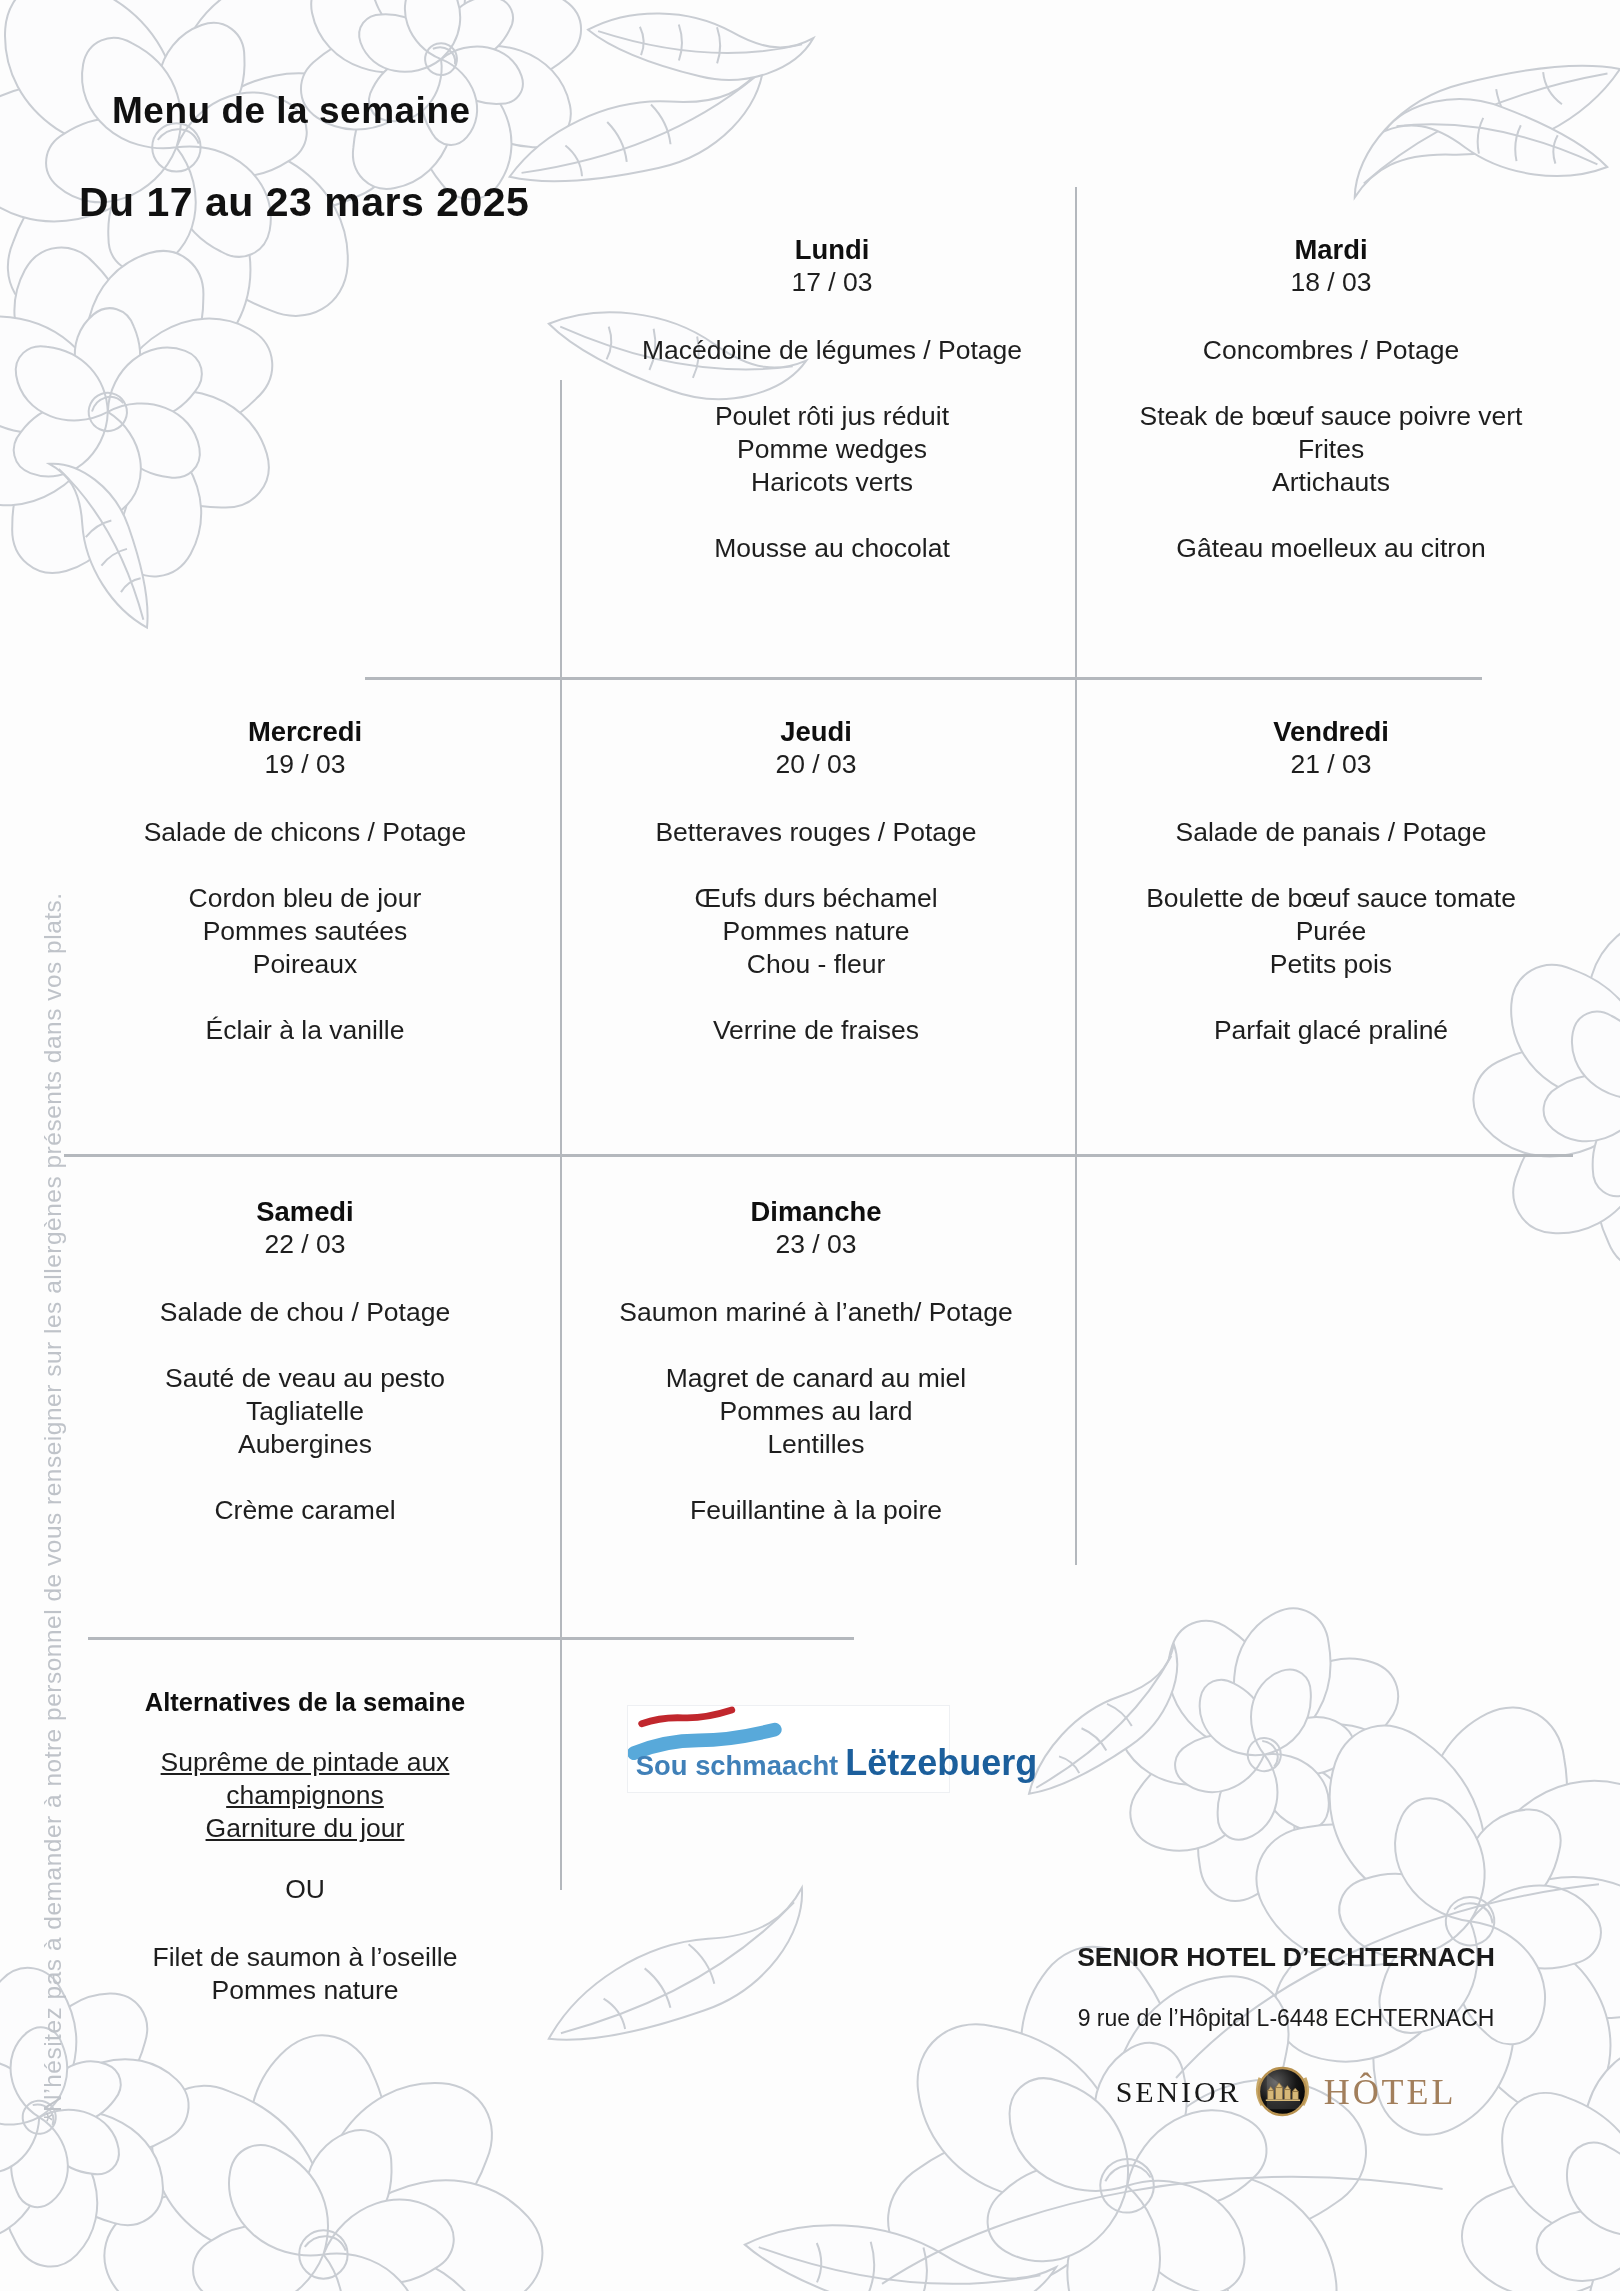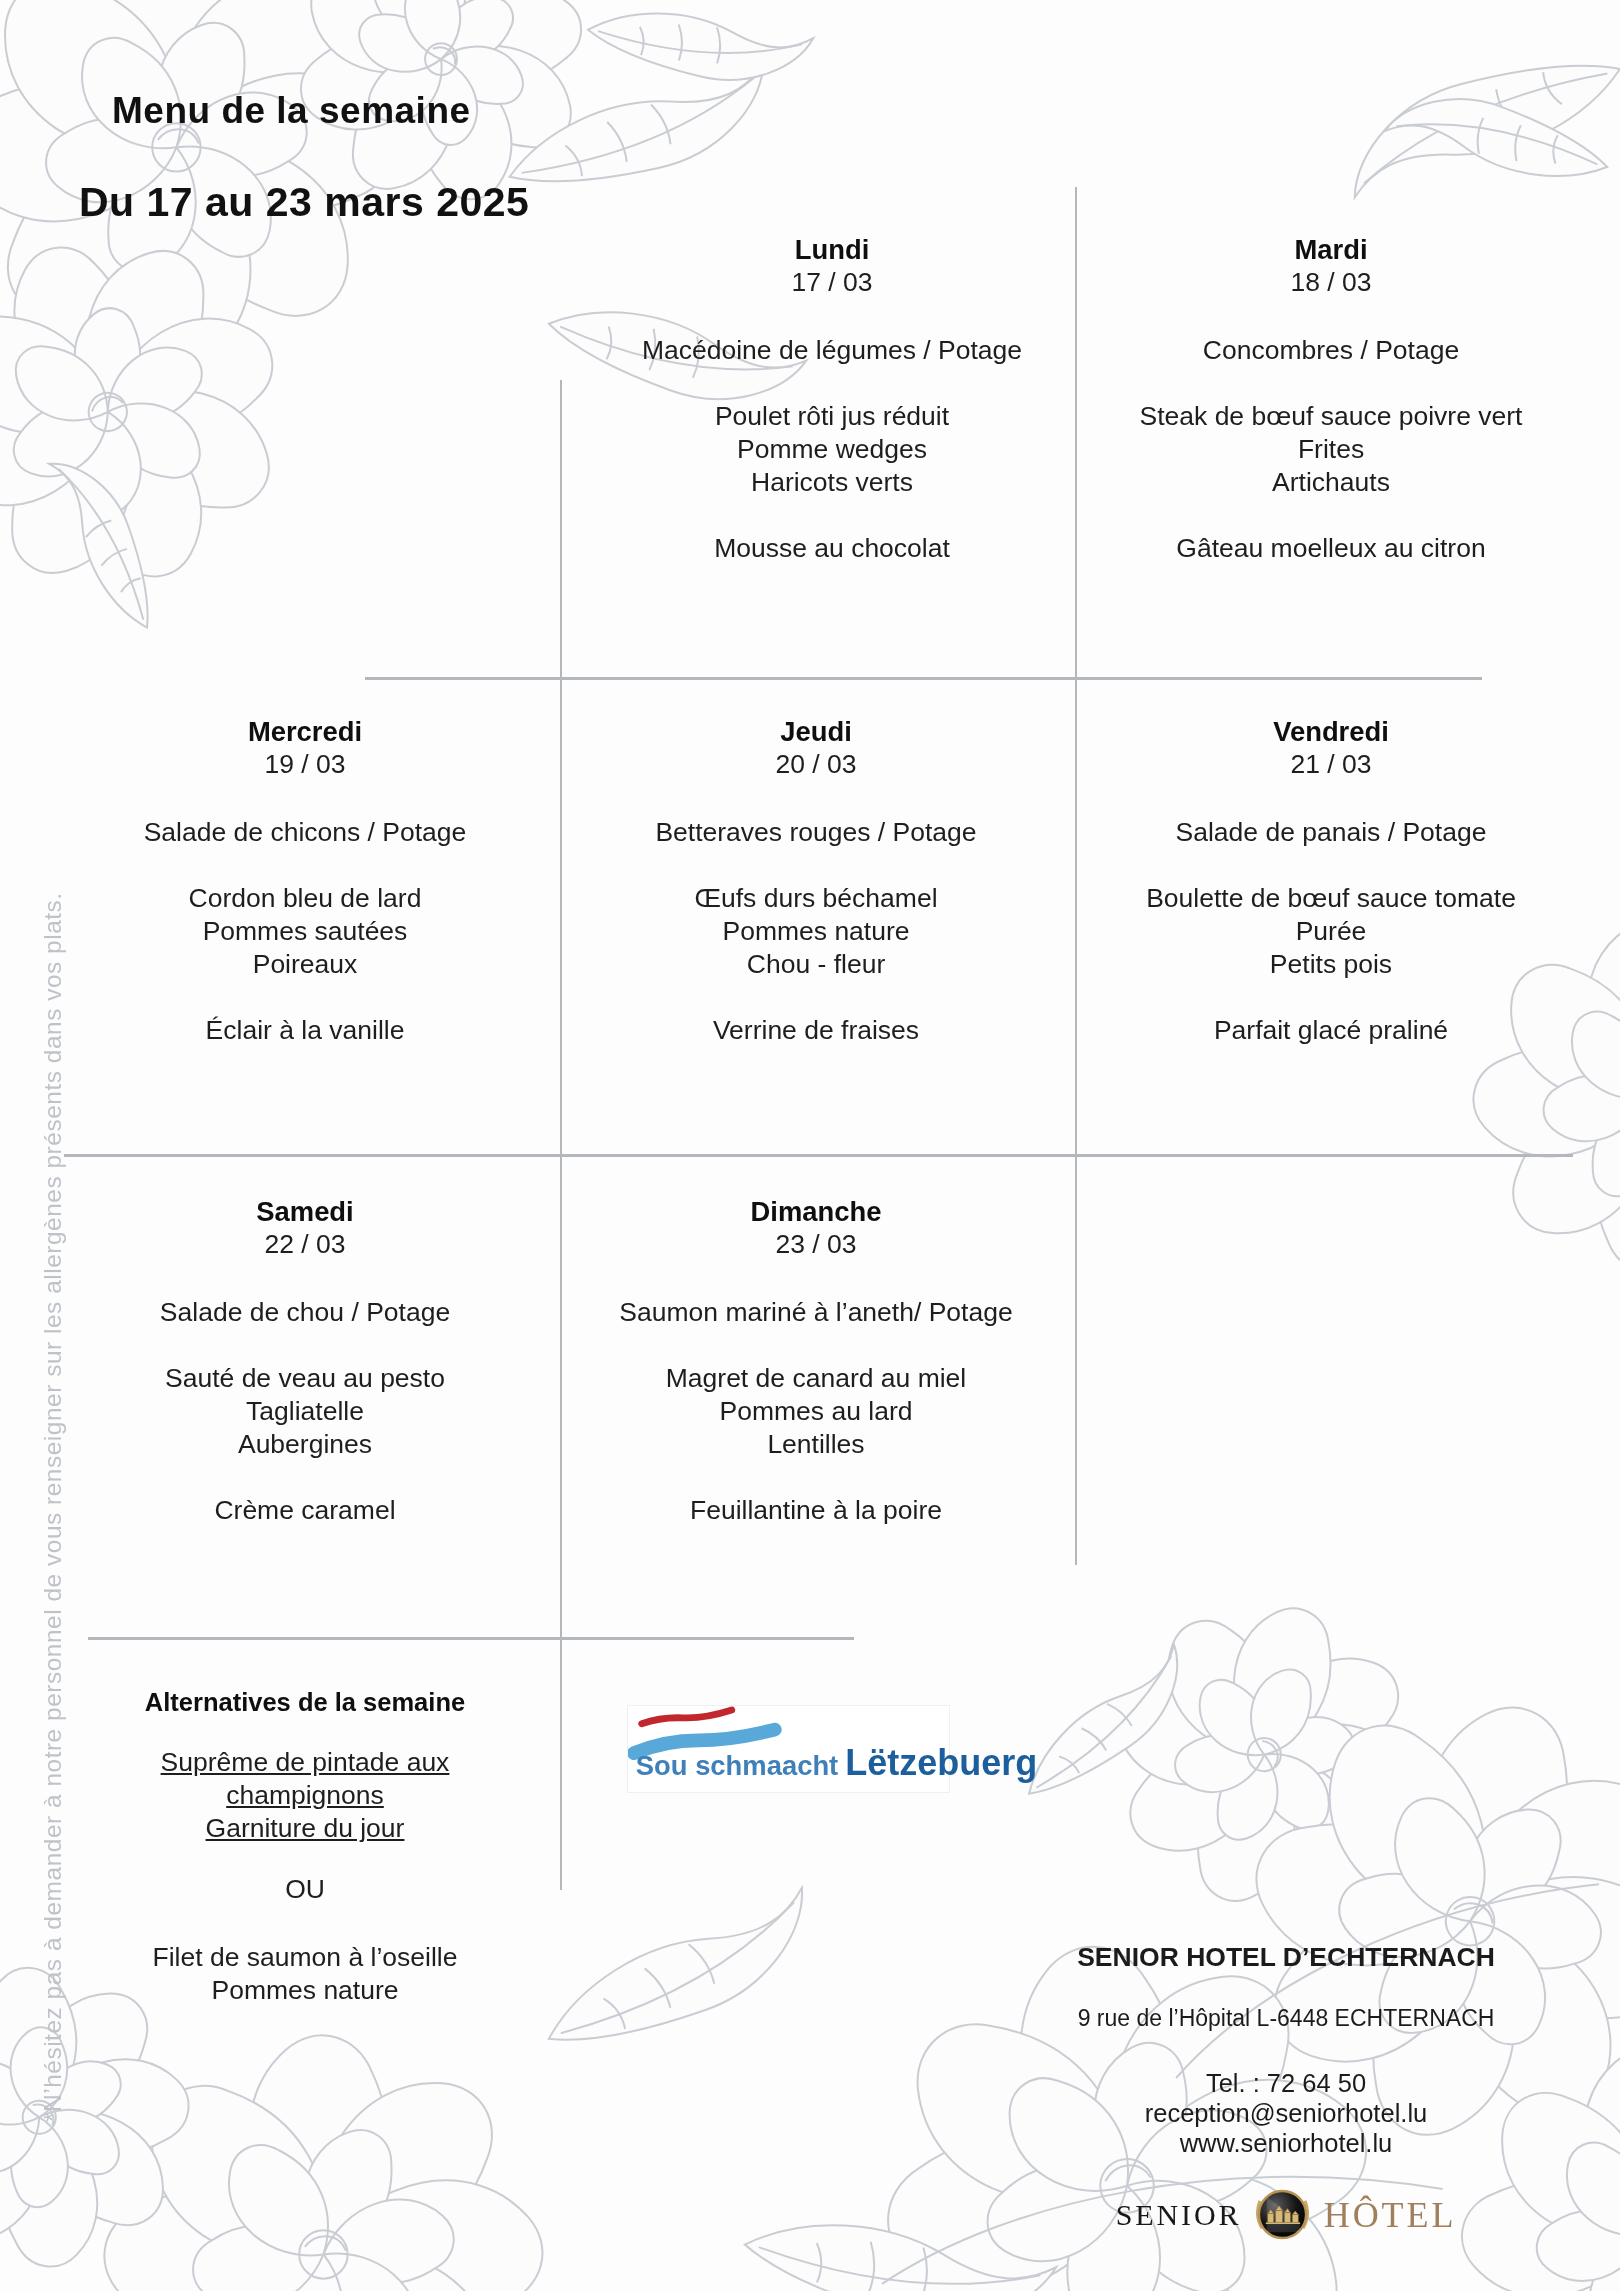--- a/index.html
+++ b/index.html
@@ -187,21 +187,21 @@
       <div>Artichauts</div>
     </div>
     <div class="dessert">Gâteau moelleux au citron</div>
   </div>
 
   <div class="cell pos-mercredi">
     <div class="day">Mercredi</div>
     <div class="date">19 / 03</div>
     <div class="starter">Salade de chicons / Potage</div>
     <div class="mains">
-      <div>Cordon bleu de lard</div>
+      <div>Cordon bleu de jour</div>
       <div>Pommes sautées</div>
       <div>Poireaux</div>
     </div>
     <div class="dessert">Éclair à la vanille</div>
   </div>
 
   <div class="cell pos-jeudi">
     <div class="day">Jeudi</div>
     <div class="date">20 / 03</div>
     <div class="starter">Betteraves rouges / Potage</div>
@@ -269,25 +269,20 @@
       <path d="M6,48 q32,-13 66,-13 t78,-11" fill="none" stroke="#58a9da" stroke-width="14" stroke-linecap="round"></path>
     </svg>
     <div class="letz-text">
       <span class="letz-small">Sou schmaacht</span><span class="letz-large">Lëtzebuerg</span>
     </div>
   </div>
 
   <div class="footer">
     <div class="hotel-name">SENIOR HOTEL D’ECHTERNACH</div>
     <div class="address">9 rue de l’Hôpital L-6448 ECHTERNACH</div>
-    <div class="contact">
-      <div>Tel. : 72 64 50</div>
-      <div>reception@seniorhotel.lu</div>
-      <div>www.seniorhotel.lu</div>
-    </div>
     <div class="logo-row">
       <span class="logo-senior">SENIOR</span>
       <svg width="55" height="55" viewBox="0 0 56 56" aria-hidden="true">
         <defs>
           <radialGradient id="emb" cx="35%" cy="30%" r="80%">
             <stop offset="0%" stop-color="#5a5a5a"></stop>
             <stop offset="55%" stop-color="#151515"></stop>
             <stop offset="100%" stop-color="#000000"></stop>
           </radialGradient>
         </defs>

